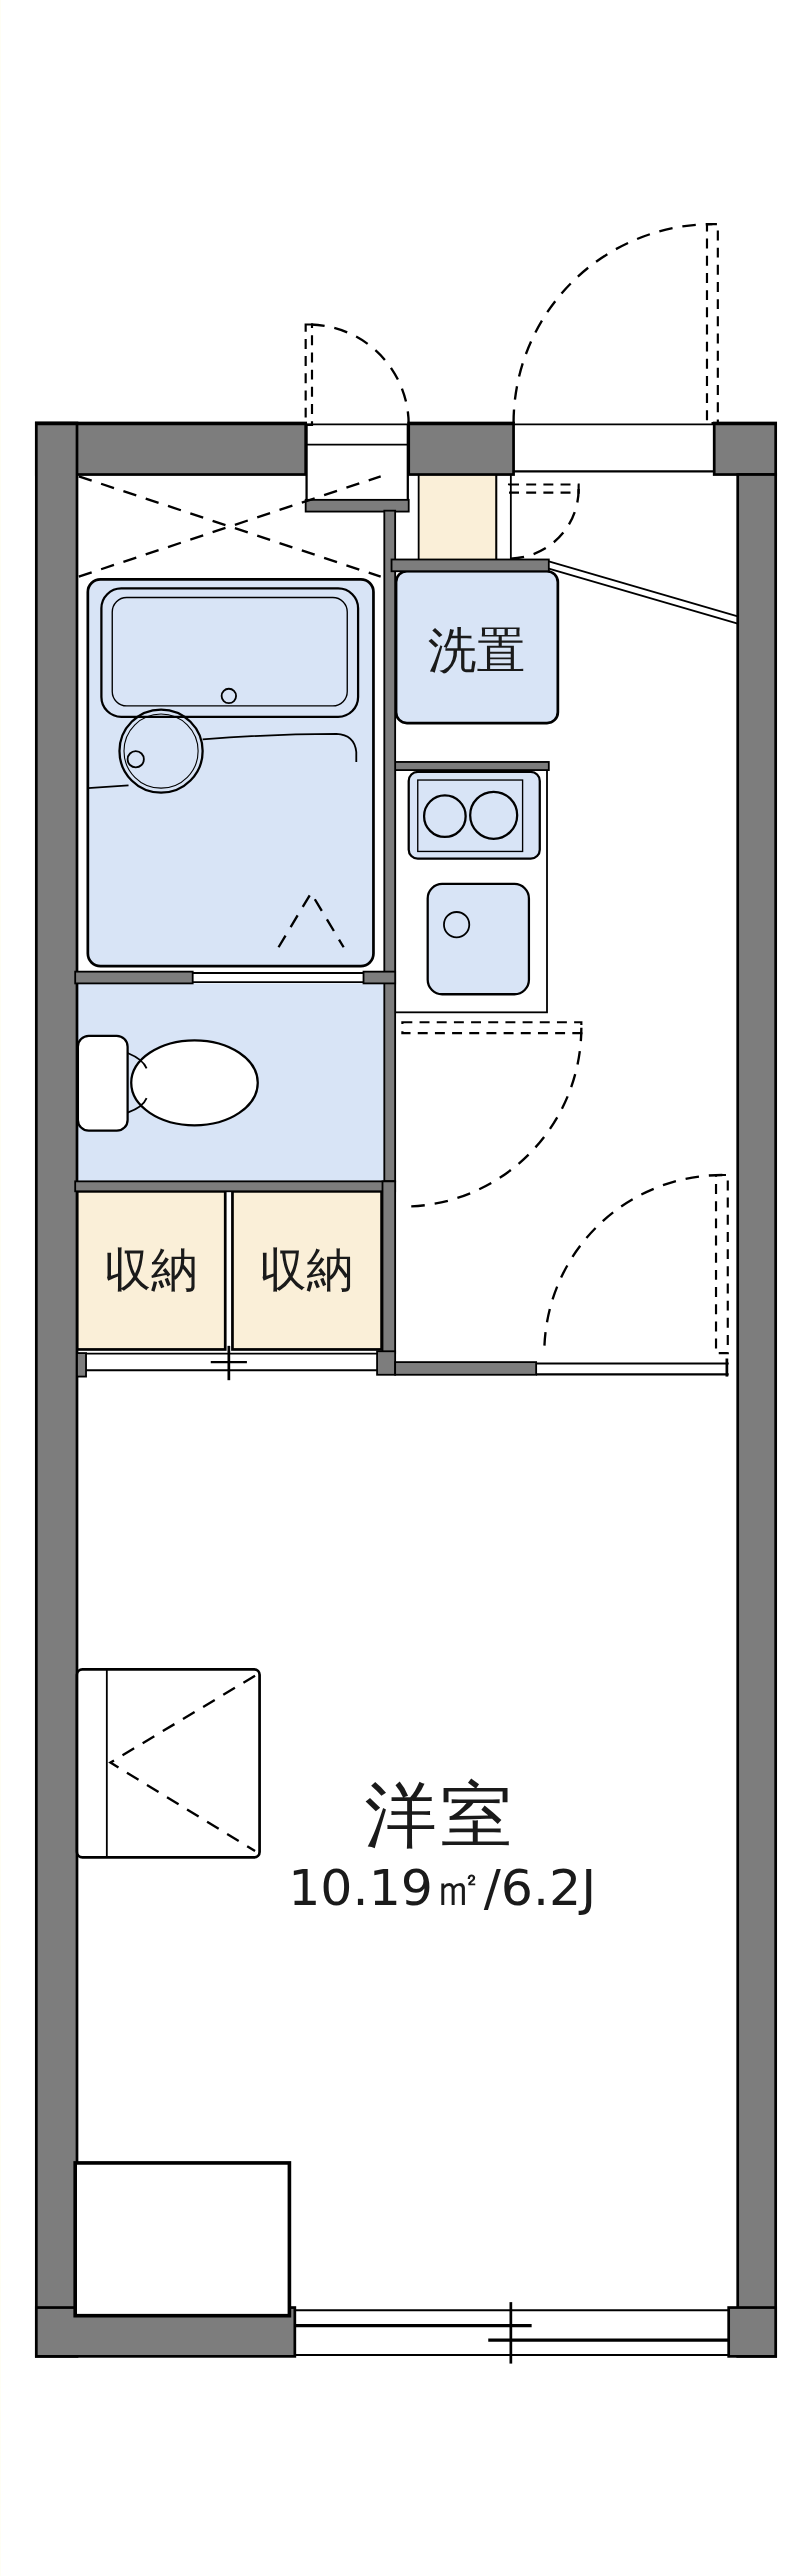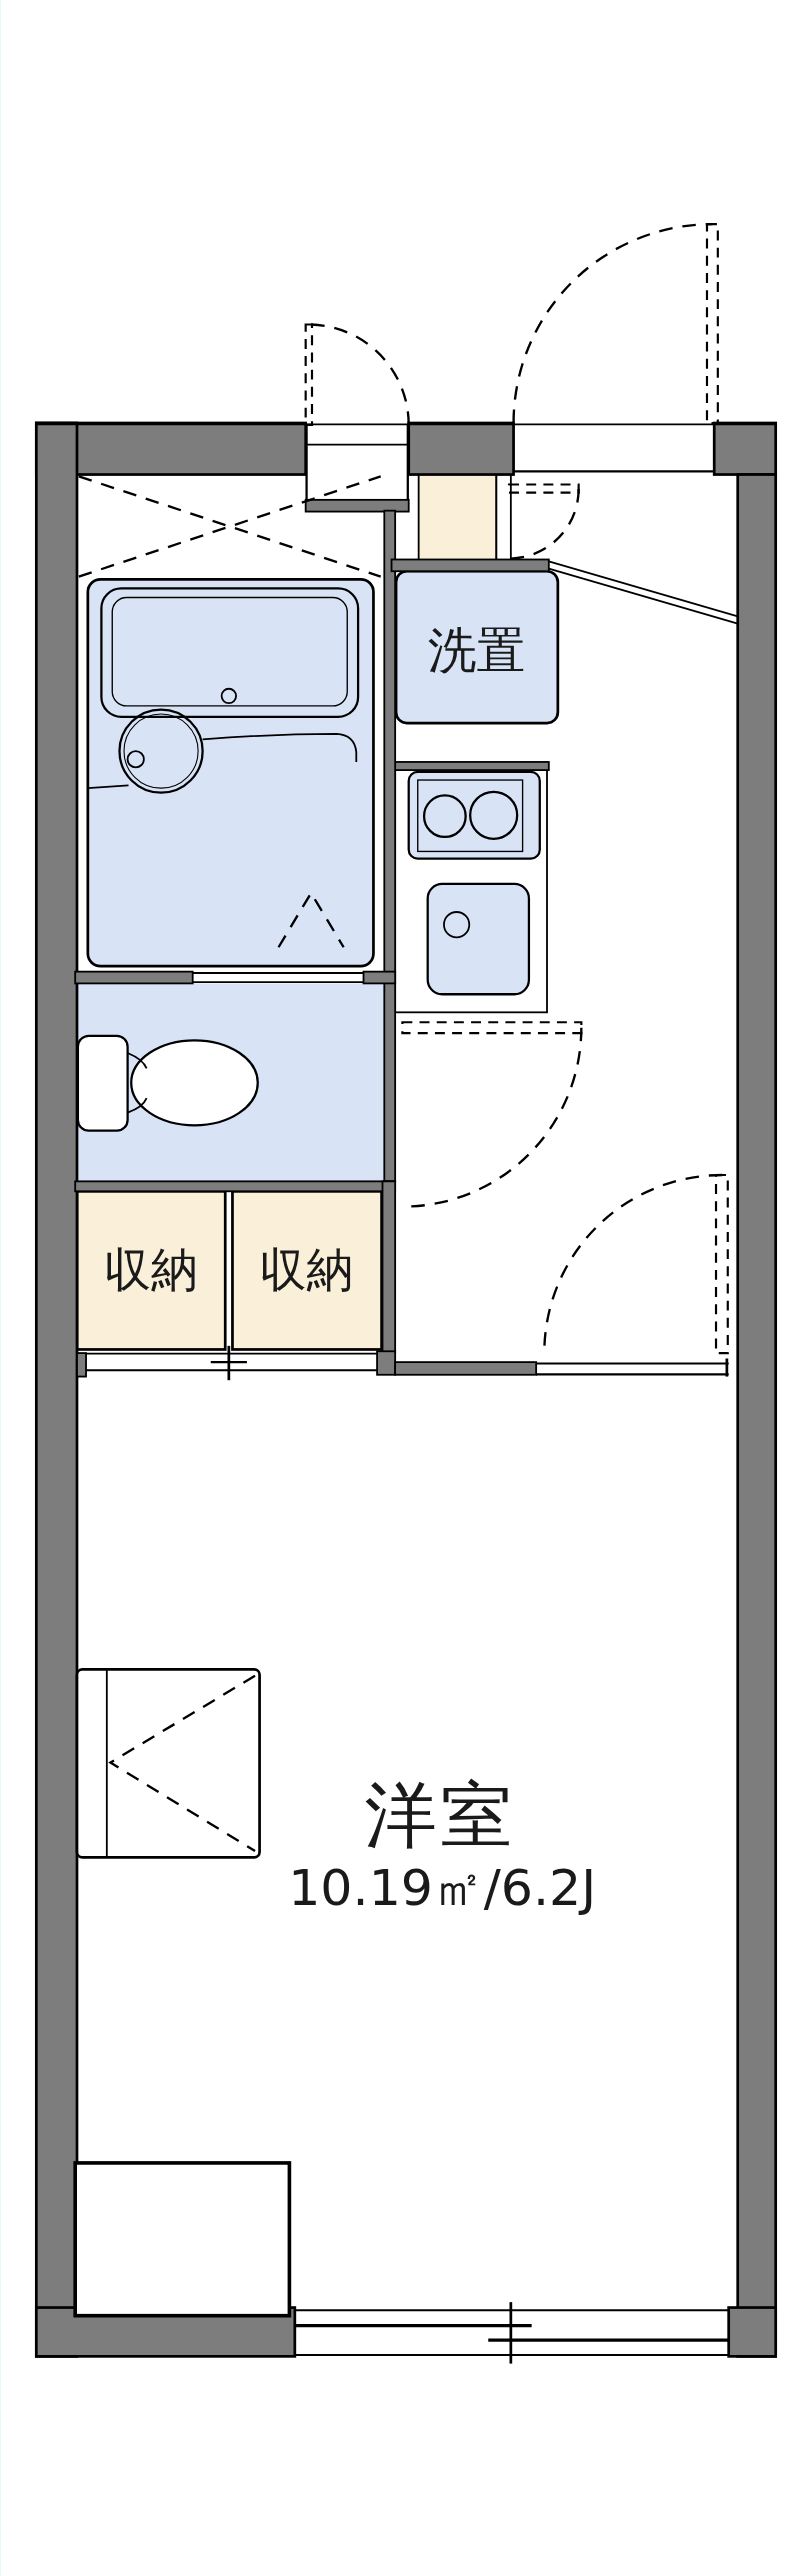--- a/index.html
+++ b/index.html
@@ -1,16 +1,16 @@
 <!DOCTYPE html>
 <html style="--wall-color: #7d7d7d; --water-color: #d8e4f6; --entrance-color: #faefd8;font-size:14.5px"><head>
 <meta charset="utf-8">
 <style>
   html,body{margin:0;padding:0;background:#ffffff;}
-  .page{width:807px;height:2576px;position:relative;background:#5eead4;overflow:hidden;}
+  .page{width:807px;height:2576px;position:relative;background:#fef9c3;overflow:hidden;}
   svg{display:block;}
   svg text{font-family:"DejaVu Sans","Liberation Sans",sans-serif;fill:#1a1a1a;}
   .wall{fill:var(--wall-color,#7d7d7d);stroke:#000;stroke-width:3;}
   .wall-thin{fill:var(--wall-color,#7d7d7d);stroke:#000;stroke-width:2;}
   .water{fill:var(--water-color,#d8e4f6);}
   .cream{fill:var(--entrance-color,#faefd8);}
   .ln{stroke:#000;fill:none;}
   .dash{stroke:#000;fill:none;stroke-dasharray:15 11;stroke-width:2.6;}
   .leaf{stroke:#000;fill:none;stroke-dasharray:11 8;stroke-width:2.4;}
 </style>

